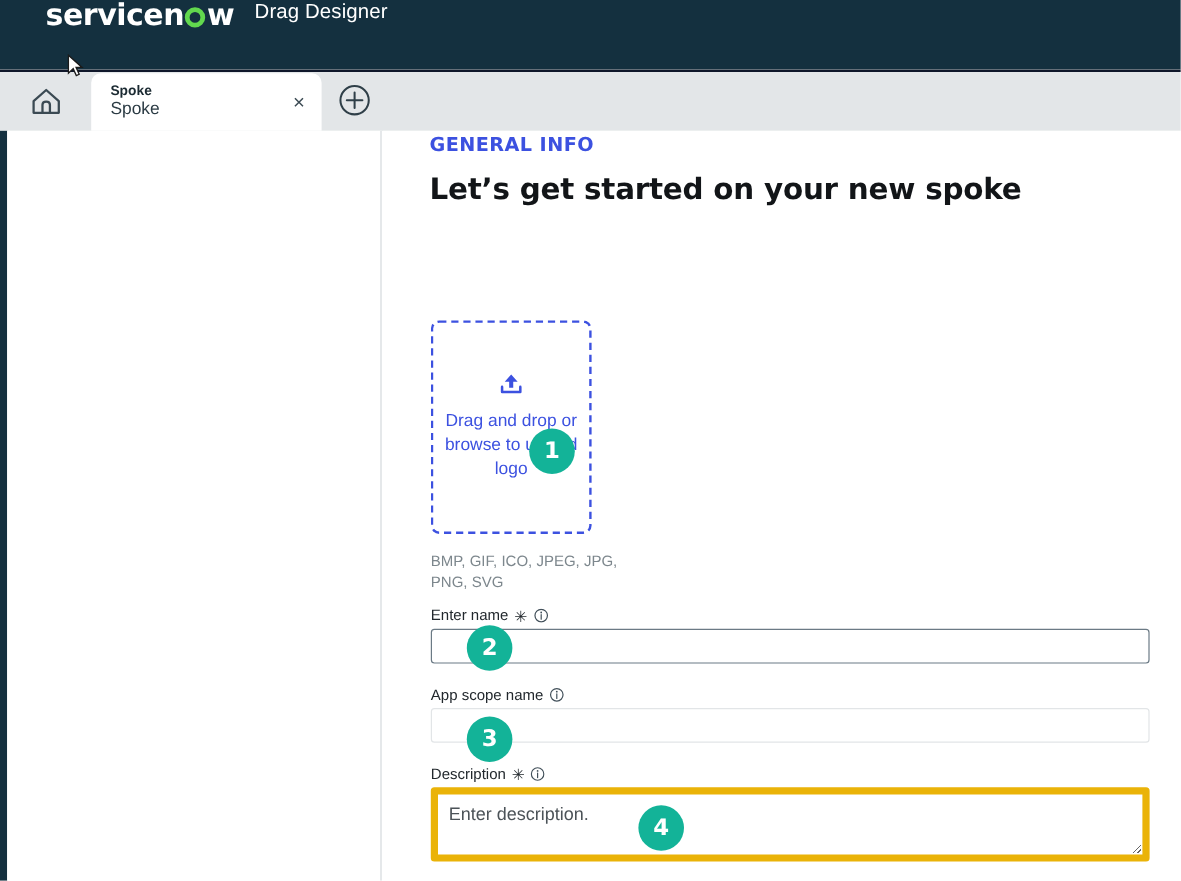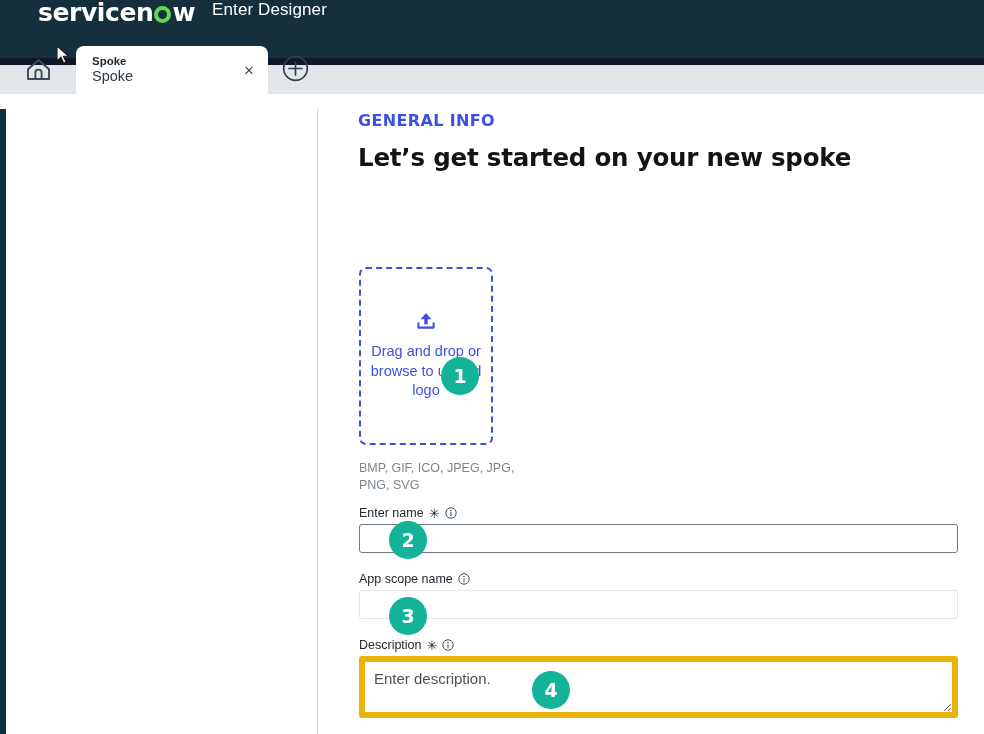--- a/index.html
+++ b/index.html
@@ -65,23 +65,23 @@
     height: 20px;
     pointer-events: none;
     z-index: 60;
   }
 
   
   .tab-strip {
     position: absolute;
     left: 0; top: 58px;
     width: 984px;
-    height: 36px;
+    height: 51px;
     background: #e3e6e8;
-    border-top: 7px solid #0f172a;
+    border-top: 2px solid #0f172a;
     box-sizing: border-box;
     display: flex;
     align-items: flex-end;
   }
   .home-btn {
     width: 76px;
     height: 50px;
     display: flex;
     align-items: center;
     justify-content: center;
@@ -288,21 +288,21 @@
 </style>
 </head>
 <body>
 
 <div class="app-header">
   <div class="brand-logo">
     <span>servicen</span>
       <span class="ring"></span>
       <span>w</span>
   </div>
-  <div class="product-name">Enter Designer</div>
+  <div class="product-name">Drag Designer</div>
 </div>
 
 <svg class="cursor-arrow" viewBox="0 0 14 20">
   <path d="M1,1 L1,16 L5,12.2 L7.6,18 L10,16.9 L7.4,11.2 L12.4,11.2 Z" fill="#ffffff" stroke="#1a1a1a" stroke-width="1.1"></path>
 </svg>
 
 <div class="tab-strip">
   <div class="home-btn">
     <svg width="27" height="25" viewBox="0 0 27 25">
       <path d="M3,12.2 L13.5,3 L24,12.2 L24,22 L3,22 Z" fill="none" stroke="#3b4a53" stroke-width="1.9" stroke-linejoin="round"></path>

